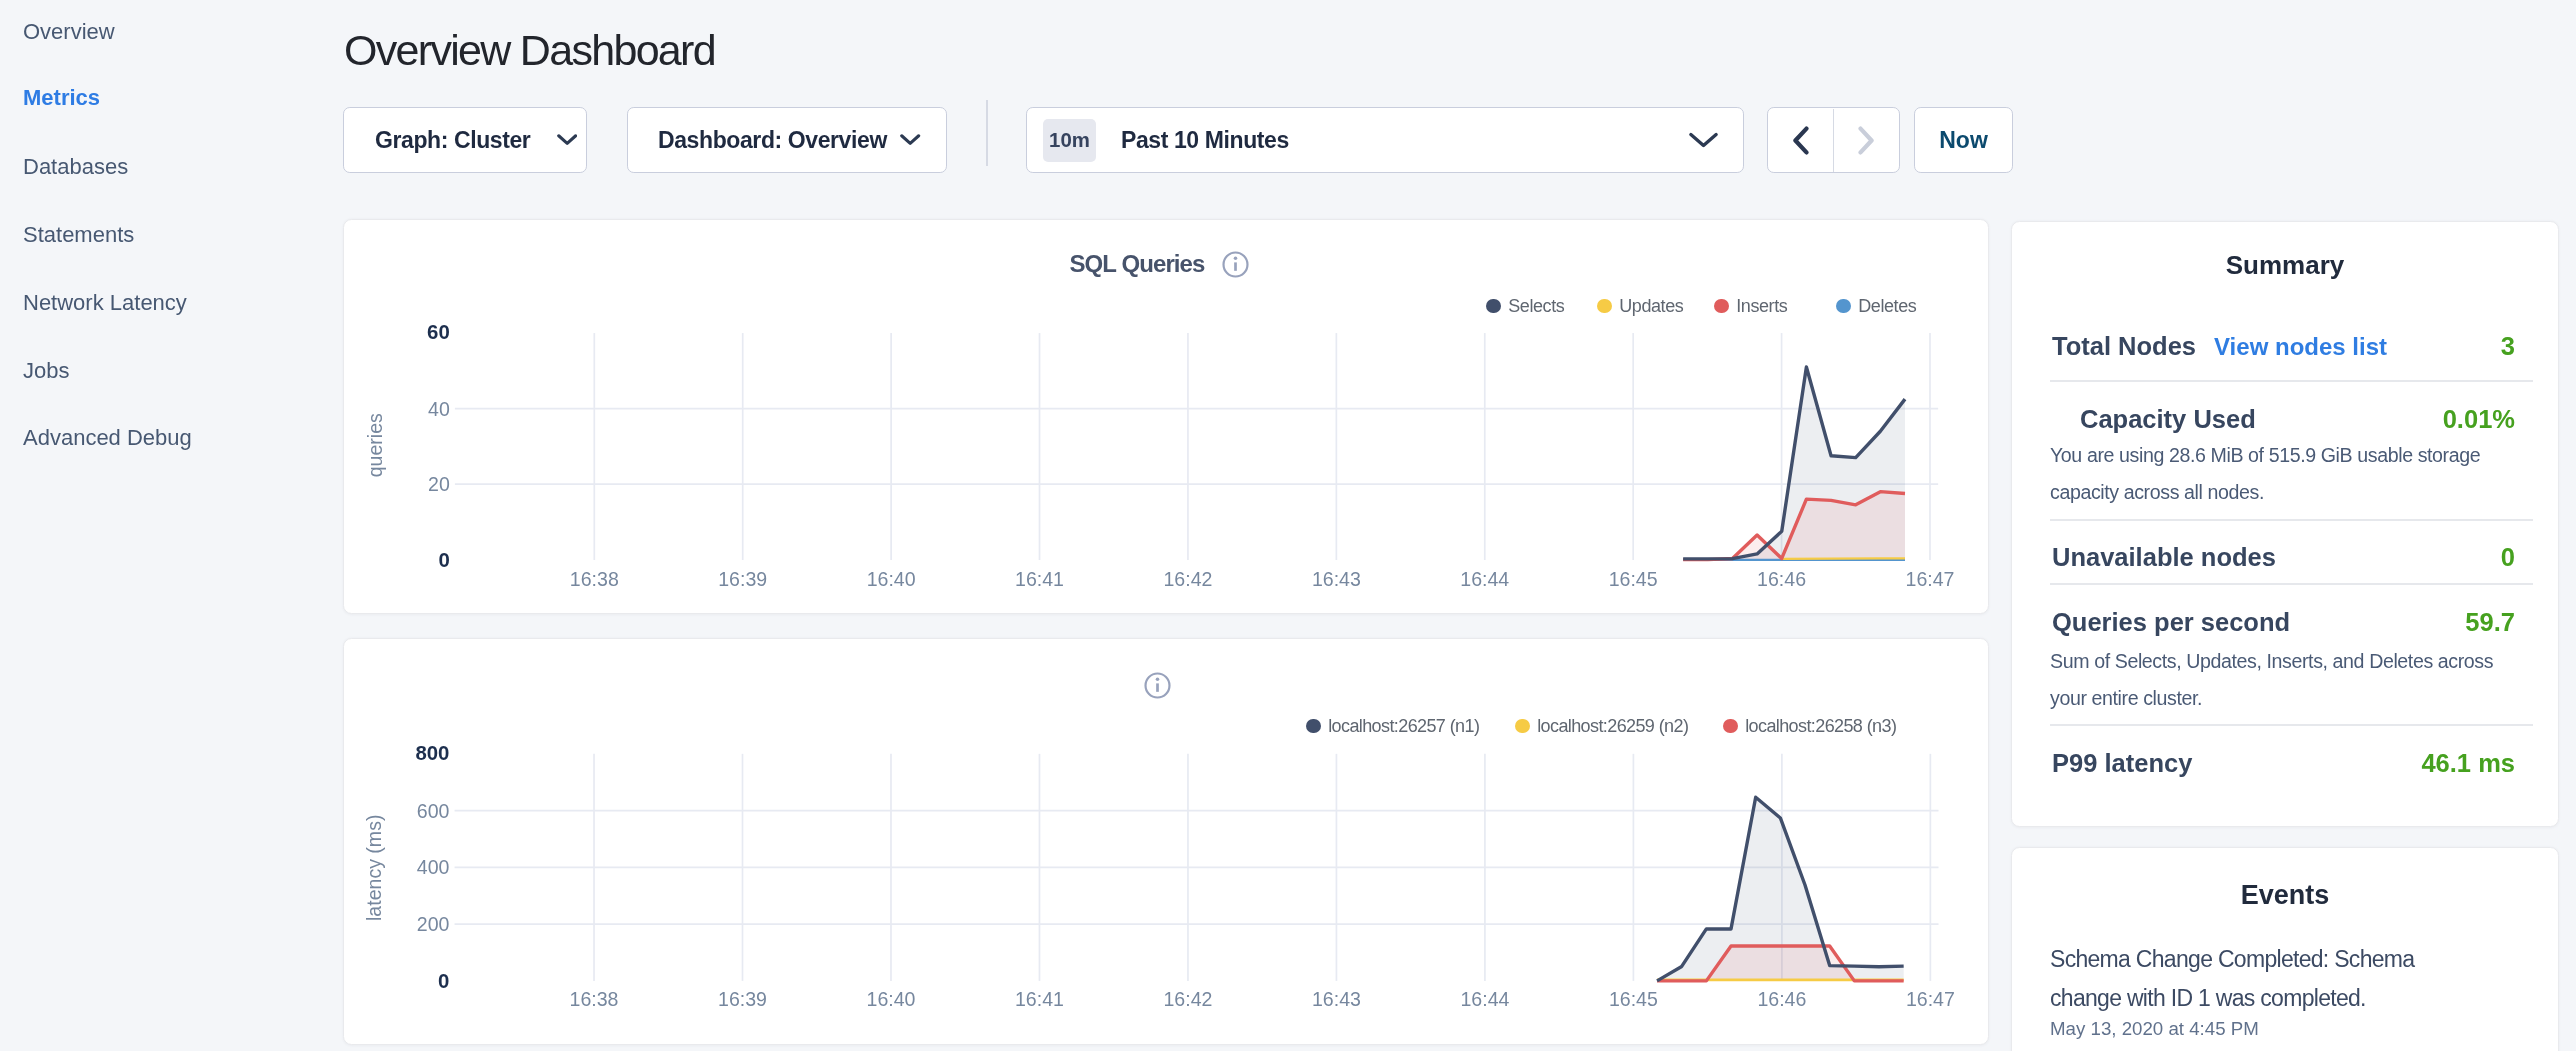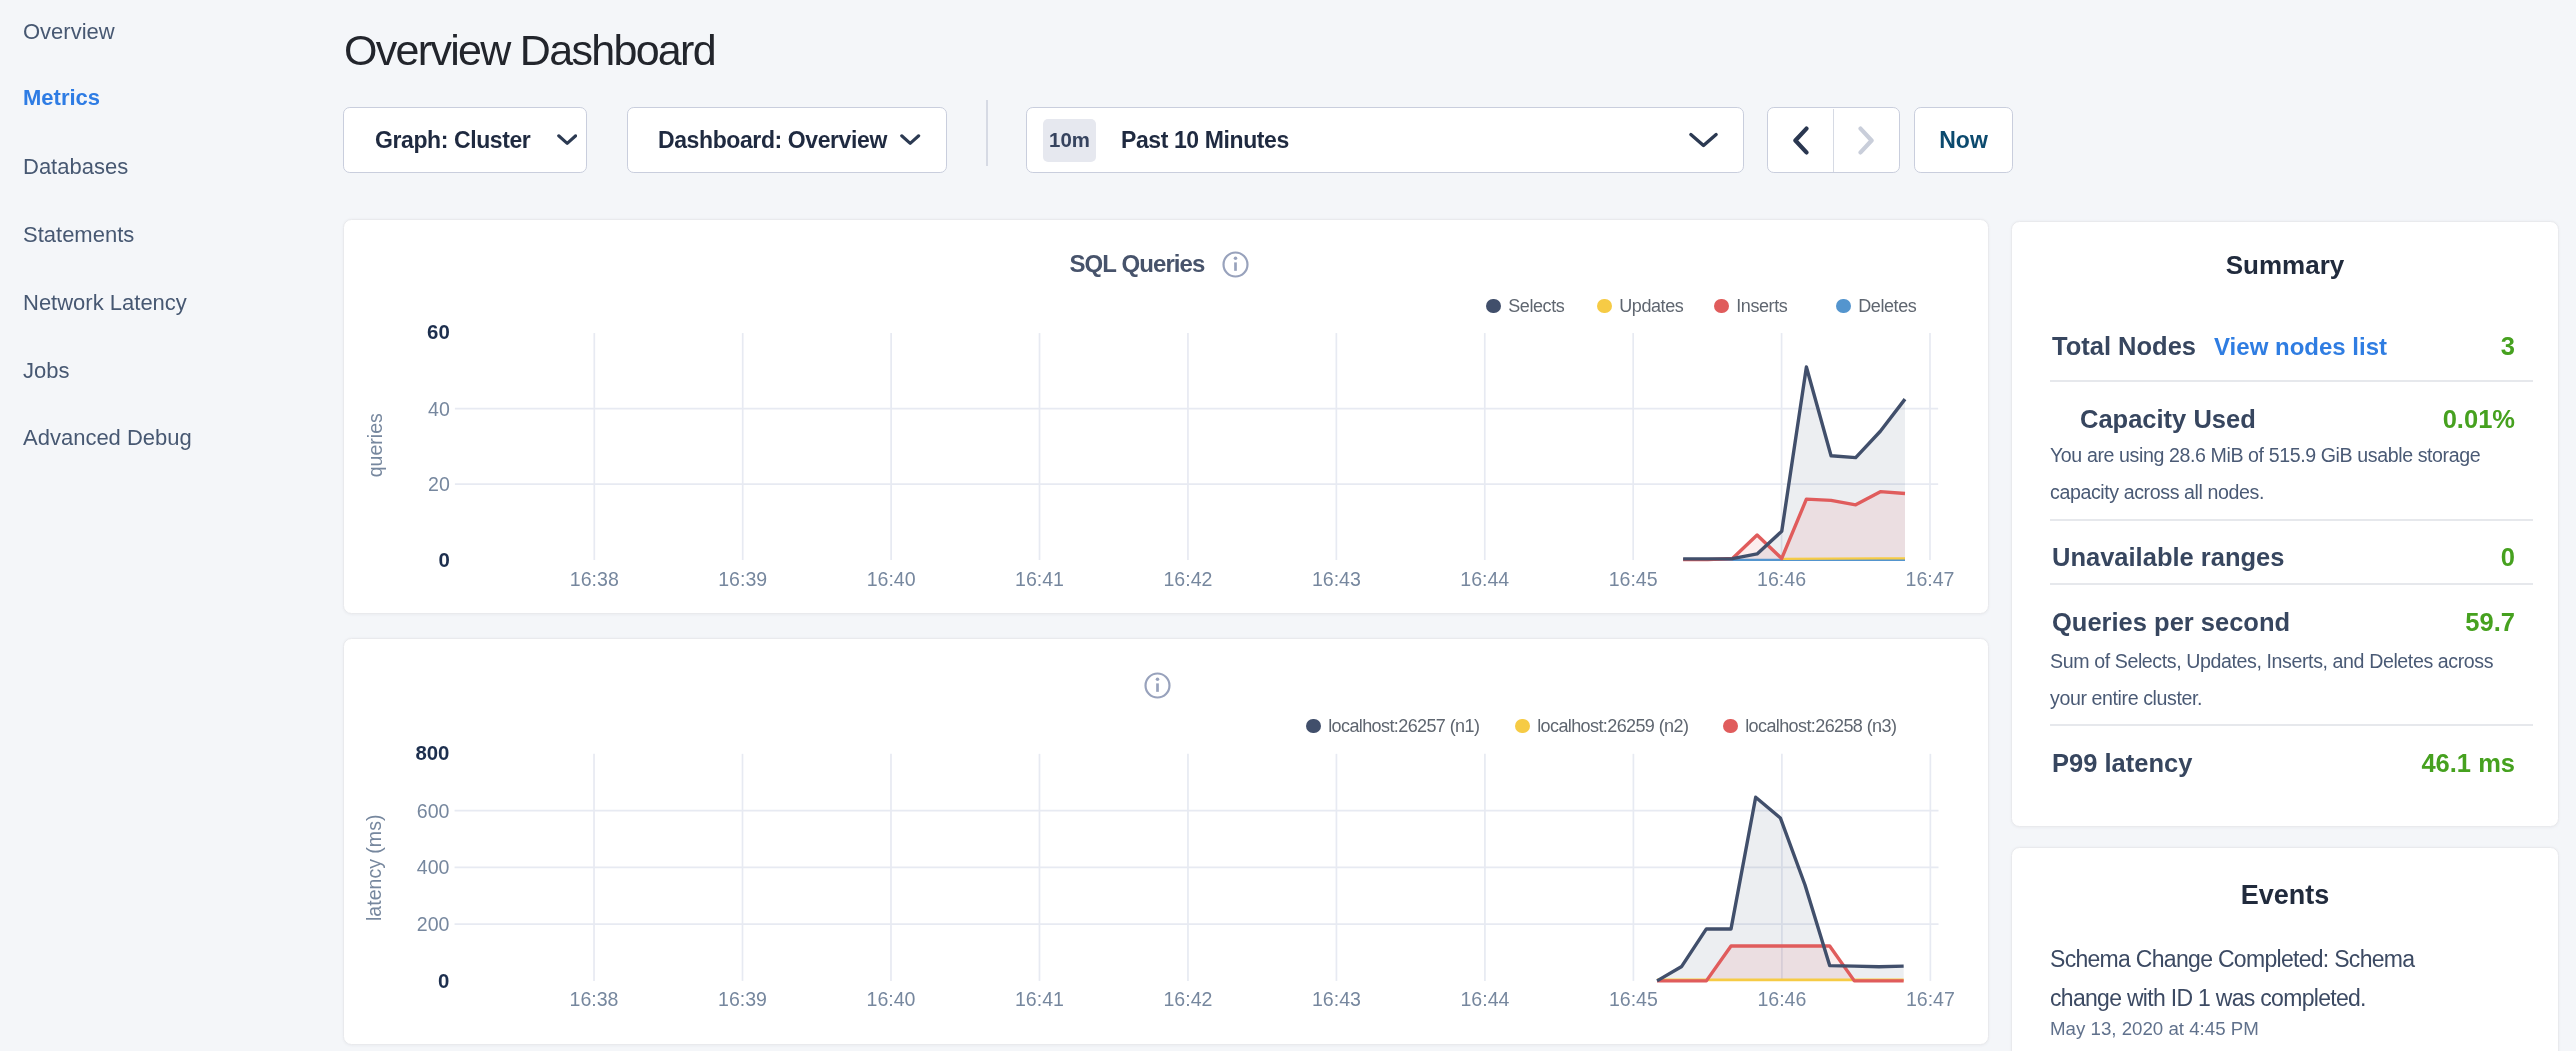--- a/index.html
+++ b/index.html
@@ -203,21 +203,21 @@
     <div class="abs" style="left:0; top:28px; width:100%; text-align:center; font-size:26px; font-weight:bold; color:#212b3d;">Summary</div>
     <div class="abs" style="left:40px; top:108px; line-height:32px; white-space:nowrap;">
       <span class="srow-label">Total Nodes</span><span style="font-size:24px; font-weight:bold; color:#2f7de2; margin-left:18px;">View nodes list</span>
     </div>
     <div class="srow-val" style="top:108px; line-height:32px;">3</div>
     <div class="sep" style="top:158px;"></div>
     <div class="abs srow-label" style="left:40px; top:181px; line-height:32px;margin-left:28px;">Capacity Used</div>
     <div class="srow-val" style="top:181px; line-height:32px;">0.01%</div>
     <div class="sdesc" style="top:215px; width:442px;">You are using 28.6 MiB of 515.9 GiB usable storage capacity across all nodes.</div>
     <div class="sep" style="top:297px;"></div>
-    <div class="abs srow-label" style="left:40px; top:319px; line-height:32px;">Unavailable ranges</div>
+    <div class="abs srow-label" style="left:40px; top:319px; line-height:32px;">Unavailable nodes</div>
     <div class="srow-val" style="top:319px; line-height:32px;">0</div>
     <div class="sep" style="top:361px;"></div>
     <div class="abs srow-label" style="left:40px; top:384px; line-height:32px;">Queries per second</div>
     <div class="srow-val" style="top:384px; line-height:32px;">59.7</div>
     <div class="sdesc" style="top:421px; width:451px;">Sum of Selects, Updates, Inserts, and Deletes across your entire cluster.</div>
     <div class="sep" style="top:502px;"></div>
     <div class="abs srow-label" style="left:40px; top:525px; line-height:32px;">P99 latency</div>
     <div class="srow-val" style="top:525px; line-height:32px;">46.1 ms</div>
   </div>
 

